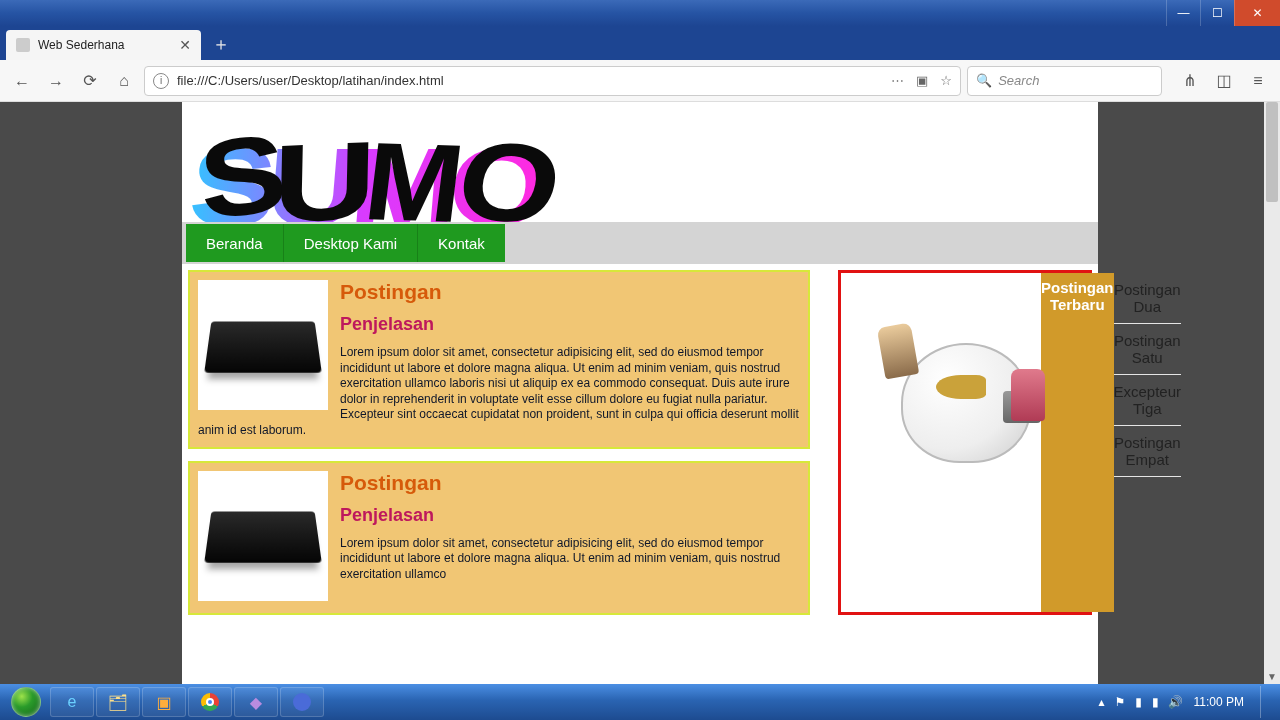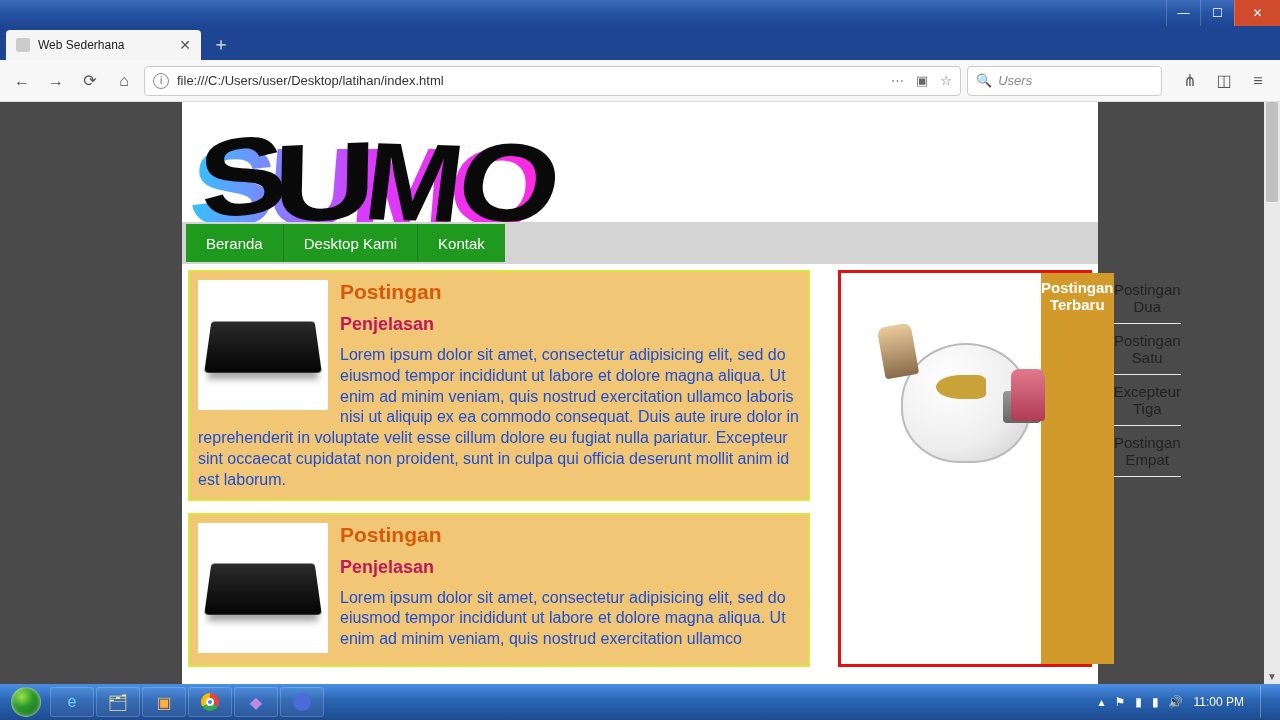--- a/index.html
+++ b/index.html
@@ -57,21 +57,21 @@
 
 
 .main{ display:flex; gap:28px; padding:6px; }
 .leftcol{ flex:1; display:flex; flex-direction:column; gap:12px;}
 .post{ background:#f1c674; border:2px solid #d7e83a; padding:8px; }
 .post-inner{ display:flow-root;}
 .post-img{ float:left; width:130px; height:130px; background:#fff; margin:0 12px 4px 0; display:flex; align-items:center; justify-content:center;}
 .scanner{ width:110px; height:55px; background:linear-gradient(180deg,#2b2b2b,#050505); transform:perspective(160px) rotateX(22deg); border-radius:4px; box-shadow:0 10px 6px -4px rgba(0,0,0,.35);}
 .post h2{ color:#d65a0a; font-size:21px; font-weight:800; margin-bottom:10px;}
 .post h3{ color:#be185d; font-size:18px; font-weight:800; margin-bottom:10px;}
-.post p{ font-size:16px; color:#1d4ed8; line-height:1.3;}
+.post p{ font-size:12px; color:#0f172a; line-height:1.3;}
 
 
 .rightcol{ width:254px; border:3px solid #e11212; background:#fff; display:flex; flex-direction:row; }
 .side-img{ height:250px; display:flex; align-items:center; justify-content:center; background:#fff;}
 .bulb{ position:relative; width:200px; height:170px;}
 .bulb .glass{ position:absolute; right:10px; top:30px; width:130px; height:120px; border:2px solid #bbb; border-radius:50% 50% 45% 45%; background:radial-gradient(circle at 35% 30%,#fff,#eee 60%,#ccc);}
 .bulb .base{position:absolute; right:0; top:78px; width:38px; height:32px; background:linear-gradient(180deg,#999,#666); border-radius:4px;}
 .bulb .person{position:absolute; width:34px; height:52px;}
 .bulb .p1{ left:40px; top:12px; background:linear-gradient(#eacb9c,#8a6b4a); border-radius:8px 8px 4px 4px; transform:rotate(-10deg);}
 .bulb .p2{ right:-4px; top:56px; background:linear-gradient(#e07a8c,#b03b55); border-radius:8px 8px 4px 4px;}
@@ -117,21 +117,21 @@
     <span class="info">i</span>
     <span>file:///C:/Users/user/Desktop/latihan/index.html</span>
     <span class="right-ico">
       <span>⋯</span>
       <span>▣</span>
       <span>☆</span>
     </span>
   </div>
   <div class="searchbox">
     <span>🔍</span>
-    <span style="font-style:italic">Users</span>
+    <span style="font-style:italic">Search</span>
   </div>
   <div class="tb-right">
     <div class="tb-icon">⋔</div>
     <div class="tb-icon">◫</div>
     <div class="tb-icon">≡</div>
   </div>
 </div>
 
 <div class="viewport">
   <div class="page">

